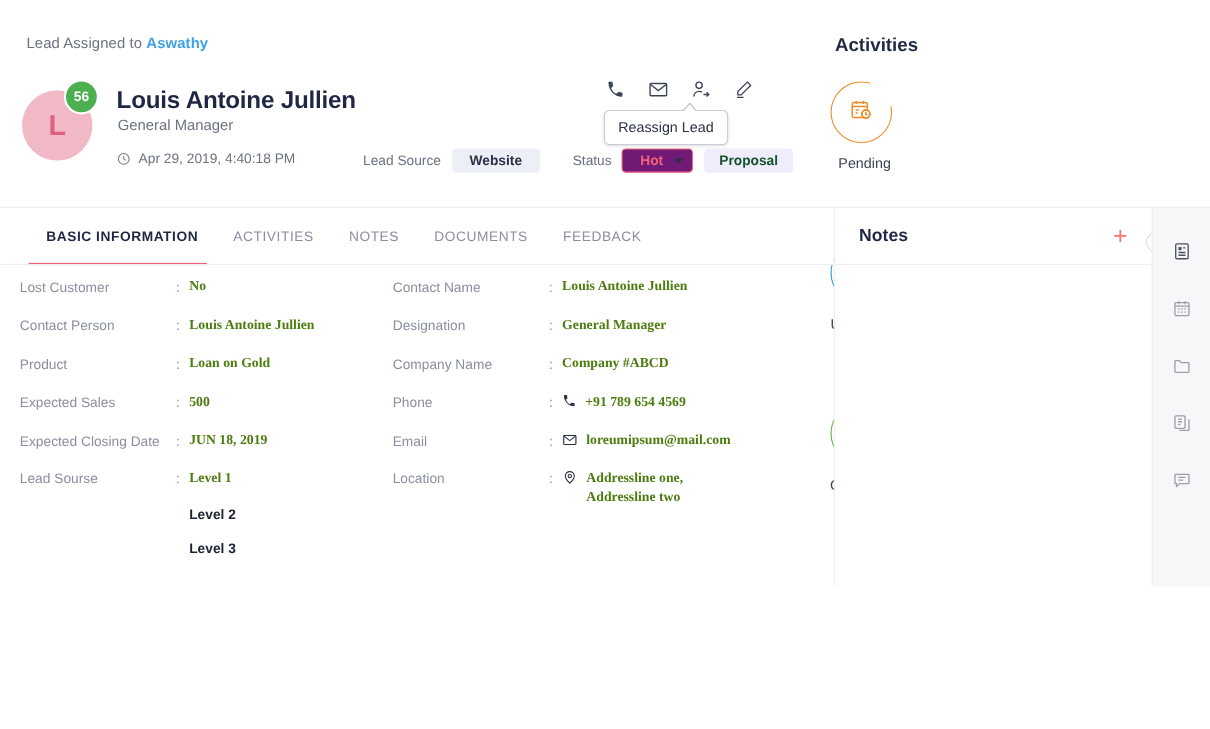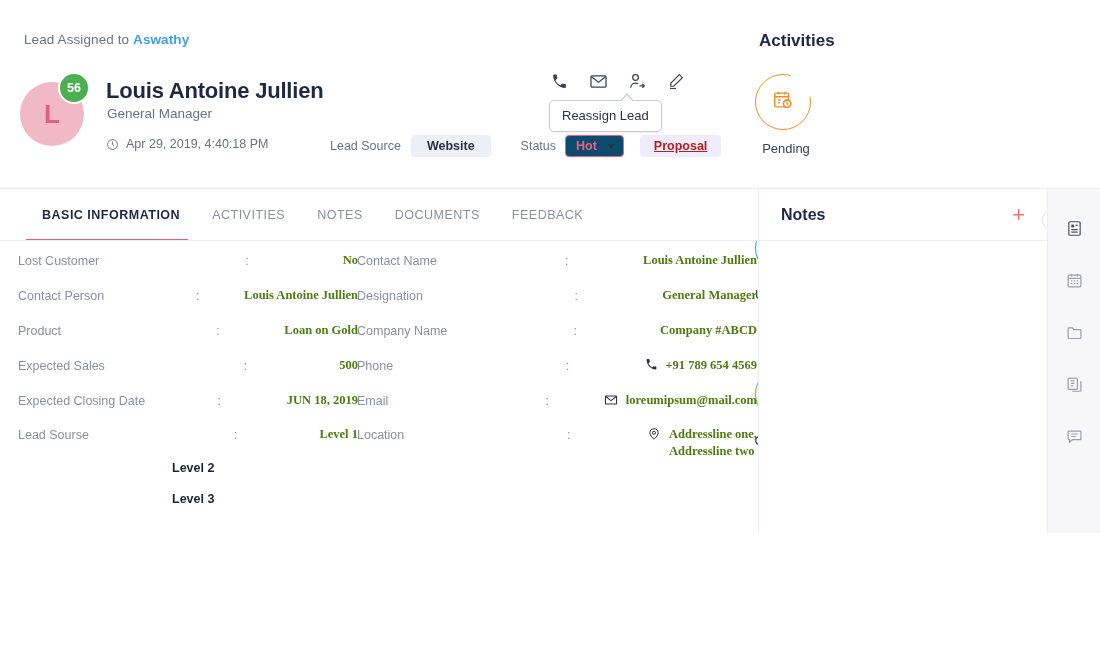--- a/index.html
+++ b/index.html
@@ -78,27 +78,27 @@
   .chips-row { position: absolute; left: 330px; top: 135px; display: flex; align-items: center; gap: 0; }
   .chip-label { font-size: 12.5px; color: #6b7280; }
   .chip {
     display: inline-flex; align-items: center; justify-content: center;
     font-size: 12.5px; font-weight: 700; border-radius: 4px;
   }
   .chip-website { background: #eceff5; color: #2b3145; padding: 4px 16px; margin-left: 10px; }
   .chip-status-label { margin-left: 30px; text-align: right; }
   .chip-hot {
     margin-left: 9px; border: 1px solid #f2607f; color: #f2607f;
-    background: #0c4a6e; padding: 3px 8px 3px 10px; gap: 10px;
+    background: #701a75; padding: 3px 8px 3px 16px; gap: 10px;
   }
   .caret-down {
     width: 0; height: 0; border-left: 4.5px solid transparent;
     border-right: 4.5px solid transparent; border-top: 5.5px solid #2b3145;
   }
-  .chip-proposal { margin-left: 16px; background: #efecfb; color: #b91c1c; padding: 4px 14px; text-decoration: underline; }
+  .chip-proposal { margin-left: 10px; background: #efecfb; color: #14532d; padding: 4px 14px; }
 
   
   .activities-title {
     position: absolute; left: 759px; top: 31px;
     font-size: 17px; font-weight: 700; color: #1f2744;
   }
   .activities { position: absolute; left: 752px; top: 68px; display: flex; gap: 58px; flex-direction: column; }
   .act-item { width: 68px; display: flex; flex-direction: column; align-items: center; }
   .act-ring-wrap { position: relative; width: 62px; height: 62px; }
   .act-ring {
@@ -164,21 +164,21 @@
   .rail-chevron {
     position: absolute; left: 1040px; top: 207px;
     width: 14px; height: 26px; color: #cfd2da;
   }
 
   
   .details { position: absolute; left: 0; top: 252px; width: 758px; }
   .col { position: absolute; top: 0; }
   .col-left { left: 18px; width: 340px; }
   .col-right { left: 357px; width: 400px; }
-  .row { display: flex; align-items: flex-start; margin-bottom: 17px; line-height: 1.35; justify-content: space-between; }
+  .row { display: flex; align-items: flex-start; margin-bottom: 17px; line-height: 1.35; }
   .row-label { width: 142px; flex: 0 0 142px; font-size: 12.5px; color: #8b90a0; padding-top: 1px; }
   .row-colon { width: 12px; flex: 0 0 12px; font-size: 12.5px; color: #8b90a0; padding-top: 1px; }
   .row-value { font-size: 12.5px; color: #4d7c0f; font-weight: 700; display: flex; align-items: flex-start; gap: 8px; font-family: Liberation Serif, serif; }
   .row-value .vi { color: #2b3145; padding-top: 1px; flex: 0 0 auto; }
   .row-value .vi svg { display: block; }
   .sub-value { margin-left: 154px; font-size: 12.5px; color: #1d2333; font-weight: 700; margin-bottom: 17px; }
   .col-right .row-label { width: 142px; flex: 0 0 142px; }
 
   .content-bottom { position: absolute; left: 0; top: 581px; width: 1100px; height: 1px; background: #eceef3; }
 </style>

